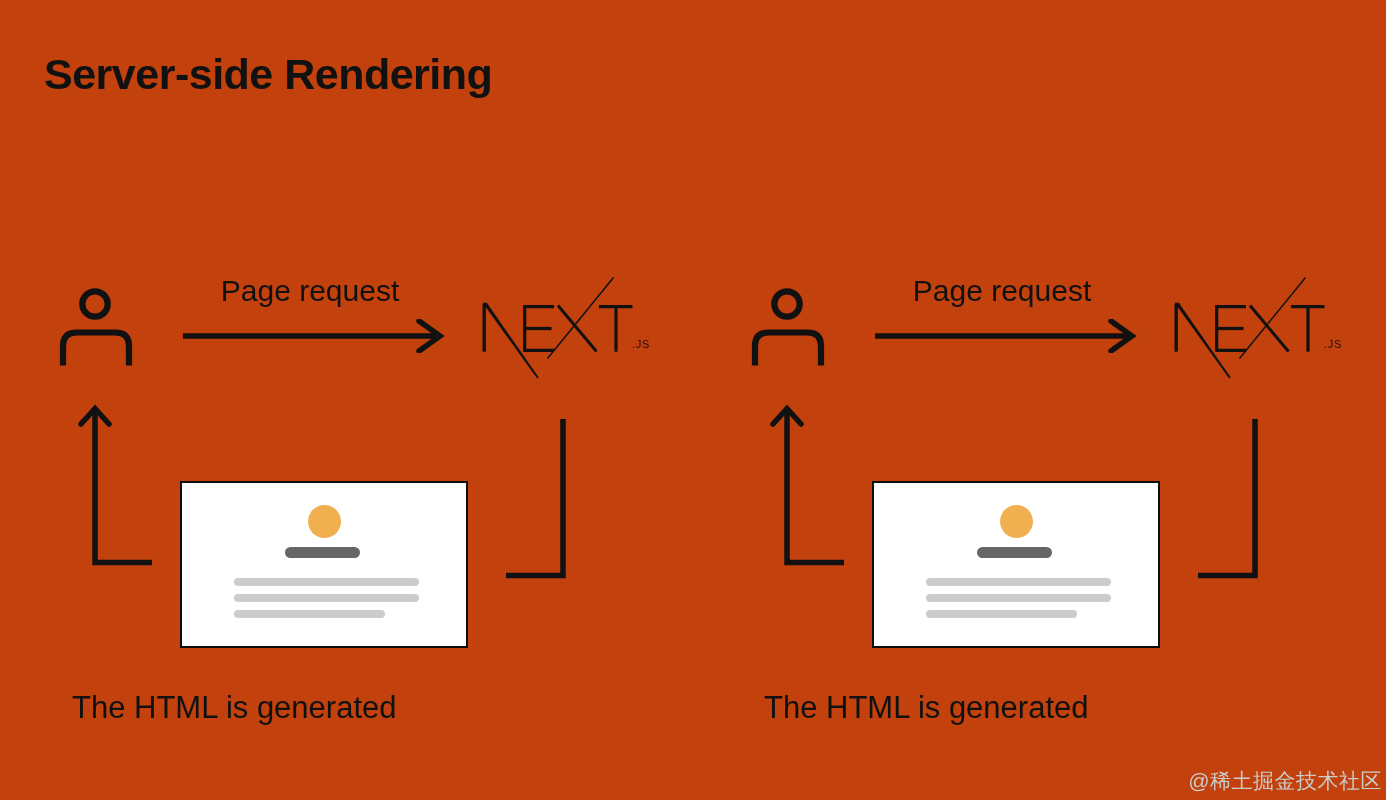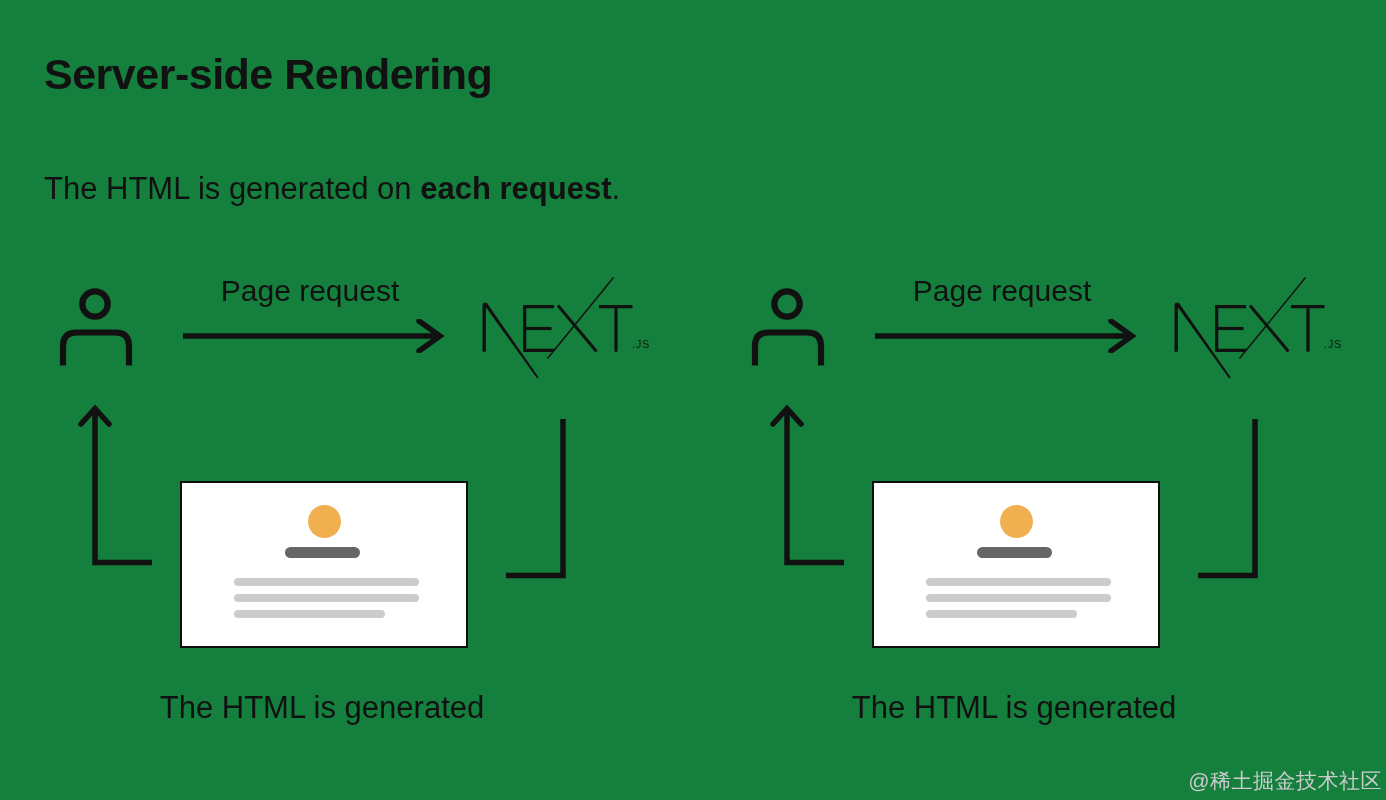--- a/index.html
+++ b/index.html
@@ -1,18 +1,18 @@
 <!DOCTYPE html>
 <html style="--ink: #111111; --accent-orange: #F0B04F; --dark-bar: #666666; --light-line: #CCCCCC; --card-border: #0D0D0D; --watermark-gray: #CBCBCB;"><head>
 <meta charset="utf-8">
 <style>
   * { margin:0; padding:0; box-sizing:border-box; }
   html,body { background:#ffffff; }
   .stage {
-    position:relative; width:1386px; height:800px; background:#15803d; overflow:hidden;
+    position:relative; width:1386px; height:800px; background:#c2410c; overflow:hidden;
     font-family:"Liberation Sans", sans-serif; color:var(--ink,#111);
   }
   .title {
     position:absolute; left:44px; top:50px;
     font-size:43px; font-weight:700; letter-spacing:-0.5px; color:var(--ink,#111);
   }
   .subtitle {
     position:absolute; left:44px; top:171px;
     font-size:31px; font-weight:400; color:var(--ink,#111);
   }
@@ -47,35 +47,34 @@
     position:absolute; left:103px; top:64px; width:75px; height:11px;
     border-radius:6px; background:var(--dark-bar,#666);
   }
   .line { position:absolute; left:52px; height:8px; border-radius:4px; background:var(--light-line,#ccc); }
   .l1 { top:95px;  width:185px; }
   .l2 { top:111px; width:185px; }
   .l3 { top:127px; width:151px; }
 
   .caption {
     position:absolute; left:72px; top:430px; width:500px;
-    text-align:center; font-size:31px; color:var(--ink,#111);
+    font-size:31px; color:var(--ink,#111);
   }
   .watermark {
     position:absolute; right:4px; top:767px; font-size:21px;
     color:var(--watermark-gray,#cbcbcb); letter-spacing:0.5px;
   }
 </style>
 </head>
 <body>
 
 <div class="stage">
 
   <h1 class="title">Server-side Rendering</h1>
 
-  <p class="subtitle"><span>The HTML is generated on </span><b>each request</b><span>.</span></p>
 
   <div class="diagram d0">
     <svg class="person" width="76" height="92" viewBox="0 0 76 92">
       <circle class="stroke" cx="37" cy="24" r="12.7" stroke-width="6.2"></circle>
       <path class="stroke" d="M 5 85.5 L 5 66 Q 5 52.5 18.5 52.5 L 57.5 52.5 Q 71 52.5 71 66 L 71 85.5" stroke-width="6.2"></path>
     </svg>
 
     <div class="arrow-label">Page request</div>
 
     <svg class="req-arrow" width="266" height="34" viewBox="0 0 266 34">

